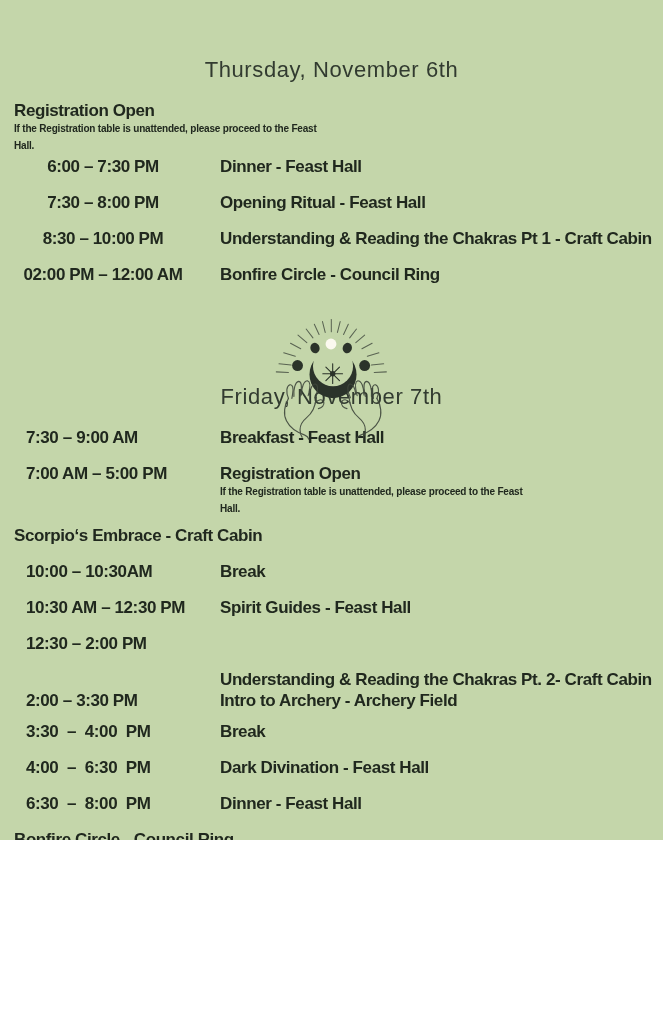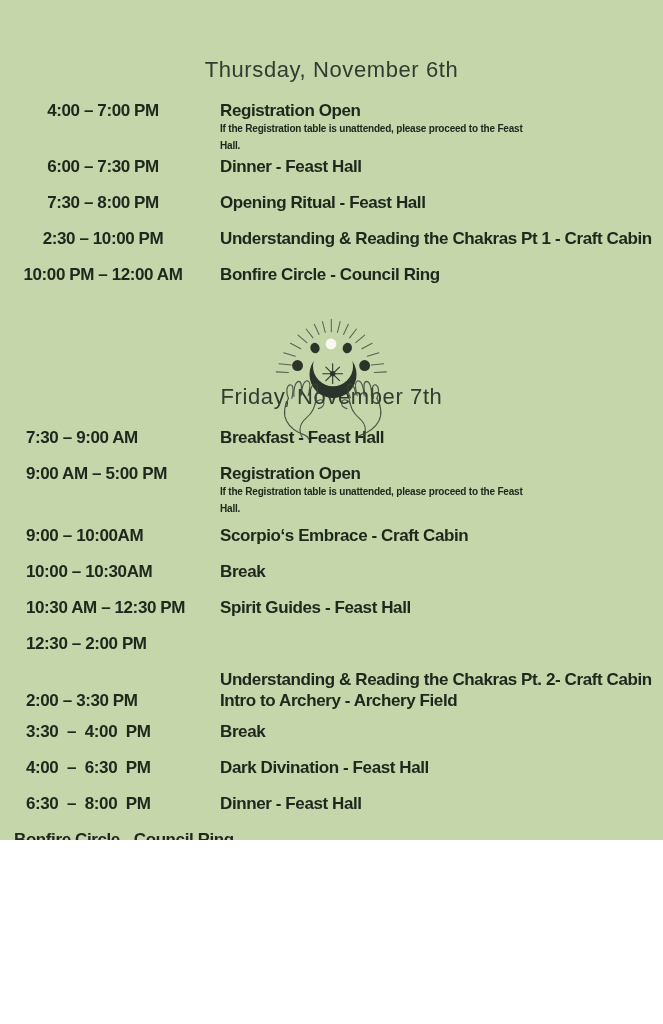--- a/index.html
+++ b/index.html
@@ -55,21 +55,20 @@
 </head>
 <body>
 
 <div class="sheet">
 
   <div class="day-section thursday">
     <h1 class="day-title thursday">Thursday, November 6th</h1>
     <div class="schedule thursday-rows">
 
       <div class="row mb-tight">
-        <div class="col-time">4:00 – 7:00 PM</div>
         <div class="col-desc">
           <span class="event-title">Registration Open</span>
           <span class="event-note">If the Registration table is unattended, please proceed to the Feast</span>
           <span class="event-note">Hall.</span>
         </div>
       </div>
 
       <div class="row">
         <div class="col-time">6:00 – 7:30 PM</div>
         <div class="col-desc">
@@ -78,28 +77,28 @@
       </div>
 
       <div class="row">
         <div class="col-time">7:30 – 8:00 PM</div>
         <div class="col-desc">
           <span class="event-title">Opening Ritual - Feast Hall</span>
         </div>
       </div>
 
       <div class="row">
-        <div class="col-time">2:30 – 10:00 PM</div>
+        <div class="col-time">8:30 – 10:00 PM</div>
         <div class="col-desc">
           <span class="event-title">Understanding &amp; Reading the Chakras Pt 1 - Craft Cabin</span>
         </div>
       </div>
 
       <div class="row">
-        <div class="col-time">10:00 PM – 12:00 AM</div>
+        <div class="col-time">02:00 PM – 12:00 AM</div>
         <div class="col-desc">
           <span class="event-title">Bonfire Circle - Council Ring</span>
         </div>
       </div>
 
     </div>
   </div>
 
   <svg class="celestial-icon" viewBox="0 0 200 188" fill="none" stroke-linecap="round" stroke-linejoin="round">
     <defs>
@@ -172,30 +171,29 @@
     <div class="schedule friday-rows">
 
       <div class="row">
         <div class="col-time">7:30 – 9:00 AM</div>
         <div class="col-desc">
           <span class="event-title">Breakfast - Feast Hall</span>
         </div>
       </div>
 
       <div class="row mb-note">
-        <div class="col-time">9:00 AM – 5:00 PM</div>
+        <div class="col-time">7:00 AM – 5:00 PM</div>
         <div class="col-desc">
           <span class="event-title">Registration Open</span>
           <span class="event-note">If the Registration table is unattended, please proceed to the Feast</span>
           <span class="event-note">Hall.</span>
         </div>
       </div>
 
       <div class="row">
-        <div class="col-time">9:00 – 10:00AM</div>
         <div class="col-desc">
           <span class="event-title">Scorpio‘s Embrace - Craft Cabin</span>
         </div>
       </div>
 
       <div class="row">
         <div class="col-time">10:00 – 10:30AM</div>
         <div class="col-desc">
           <span class="event-title">Break</span>
         </div>

